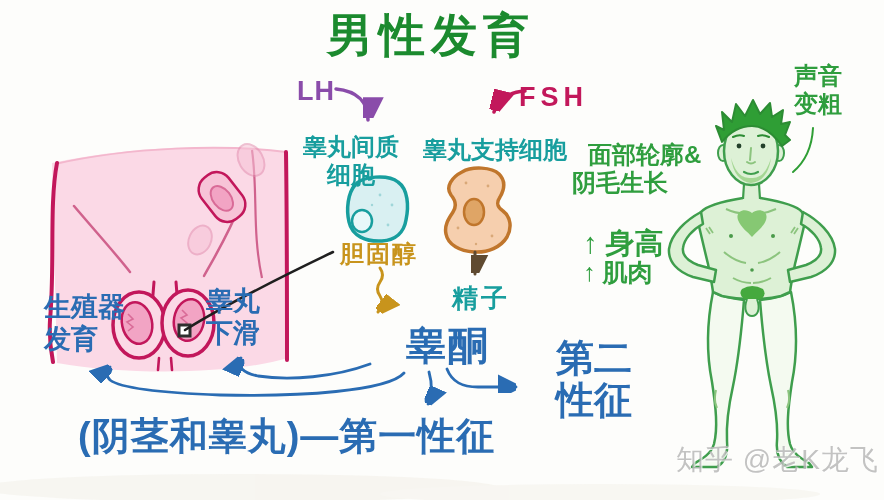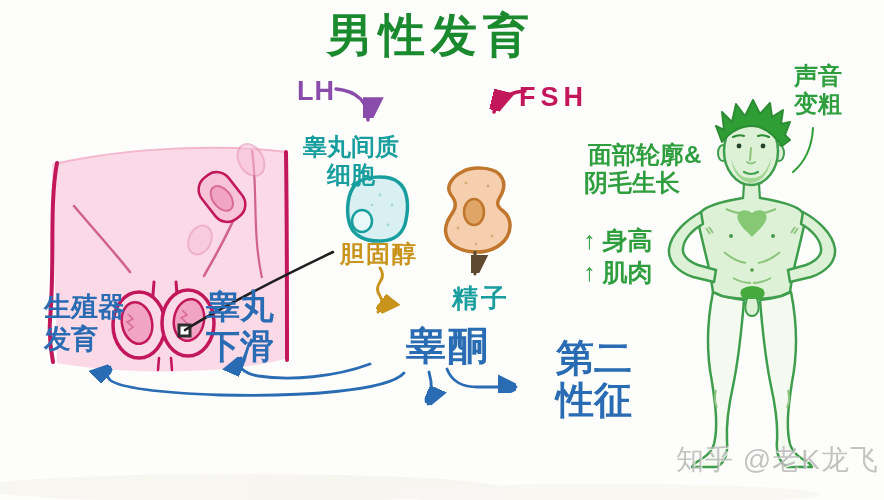--- a/index.html
+++ b/index.html
@@ -175,34 +175,36 @@
     </g>
   </svg>
 
   <div class="lbl title" style="left:327px;top:8px;">男性发育</div>
 
   <div class="lbl c-purple" style="left:297px;top:76px;font-size:27px;letter-spacing:1px;">LH</div>
   <div class="lbl c-crimson" style="left:519px;top:82px;font-size:27px;letter-spacing:5px;">FSH</div>
 
   <div class="lbl c-teal" style="left:303px;top:133px;font-size:24px;">睾丸间质
 细胞</div>
+  <div class="lbl c-teal" style="left:423px;top:136px;font-size:24px;">睾丸支持细胞</div>
   <div class="lbl c-gold" style="left:340px;top:240px;font-size:24px;letter-spacing:2px;">胆固醇</div>
   <div class="lbl c-teal" style="left:452px;top:283px;font-size:26px;letter-spacing:3px;">精子</div>
 
   <div class="lbl c-blue" style="left:374px;top:322px;font-size:40px;letter-spacing:2px;margin-left:32px;">睾酮</div>
   <div class="lbl c-blue" style="left:556px;top:338px;font-size:38px;line-height:1.1;">第二
 性征</div>
 
+  <div class="lbl c-blue" style="left:78px;top:414px;font-size:38px;letter-spacing:1px;white-space:nowrap;"><span>(阴茎和睾丸)</span><span>—</span><span>第一性征</span></div>
 
   <div class="lbl c-blue" style="left:44px;top:292px;font-size:27px;">生殖器
 发育</div>
-  <div class="lbl c-blue" style="left:206px;top:286px;font-size:34px;">睾丸
+  <div class="lbl c-blue" style="left:206px;top:286px;font-size:27px;">睾丸
 下滑</div>
 
   <div class="lbl c-green" style="left:588px;top:141px;font-size:24px;">面部轮廓&amp;</div>
-  <div class="lbl c-green" style="left:584px;top:169px;font-size:24px;">阴毛生长</div>
-  <div class="lbl c-green" style="left:583px;top:226px;font-size:25px;">↑ 身高</div>
+  <div class="lbl c-green" style="left:572px;top:169px;font-size:24px;">阴毛生长</div>
+  <div class="lbl c-green" style="left:583px;top:226px;font-size:29px;">↑ 身高</div>
   <div class="lbl c-green" style="left:583px;top:258px;font-size:25px;">↑ 肌肉</div>
   <div class="lbl c-green" style="left:794px;top:62px;font-size:24px;">声音
 变粗</div>
 
   <div class="watermark" style="left:676px;top:441px;">知乎 @老K龙飞</div>
 </div>
 
 </body></html>

